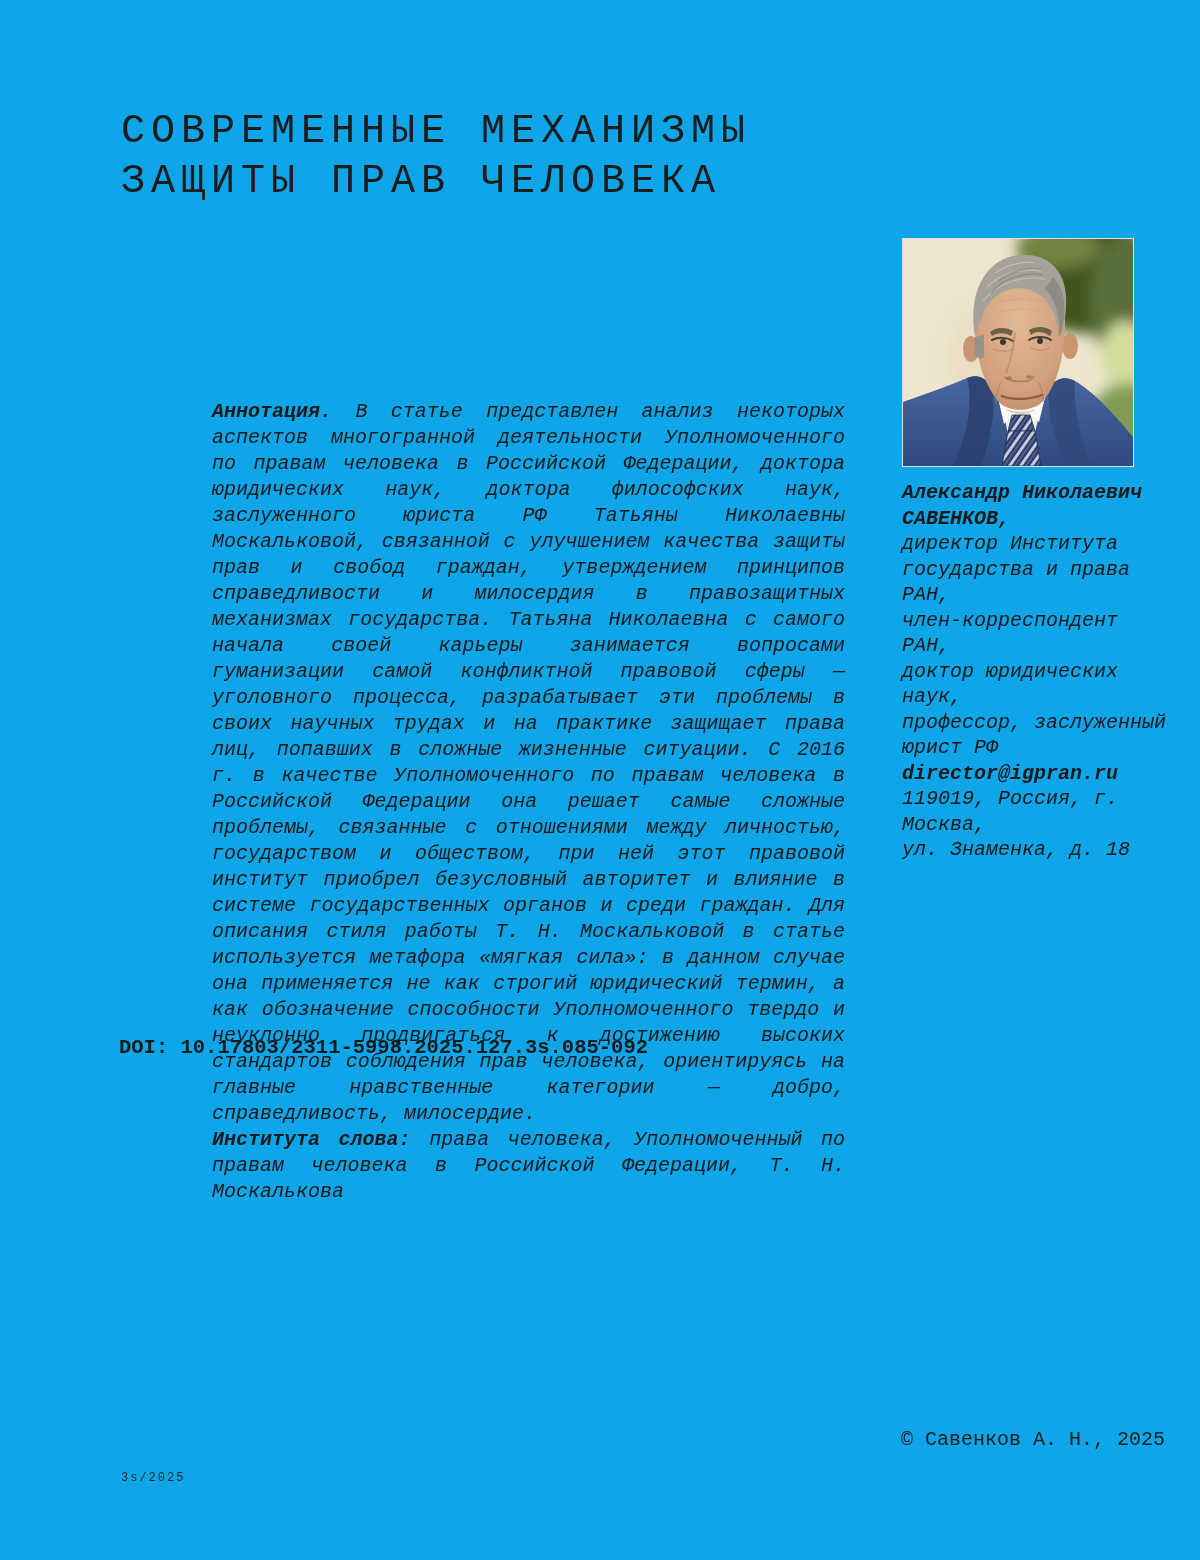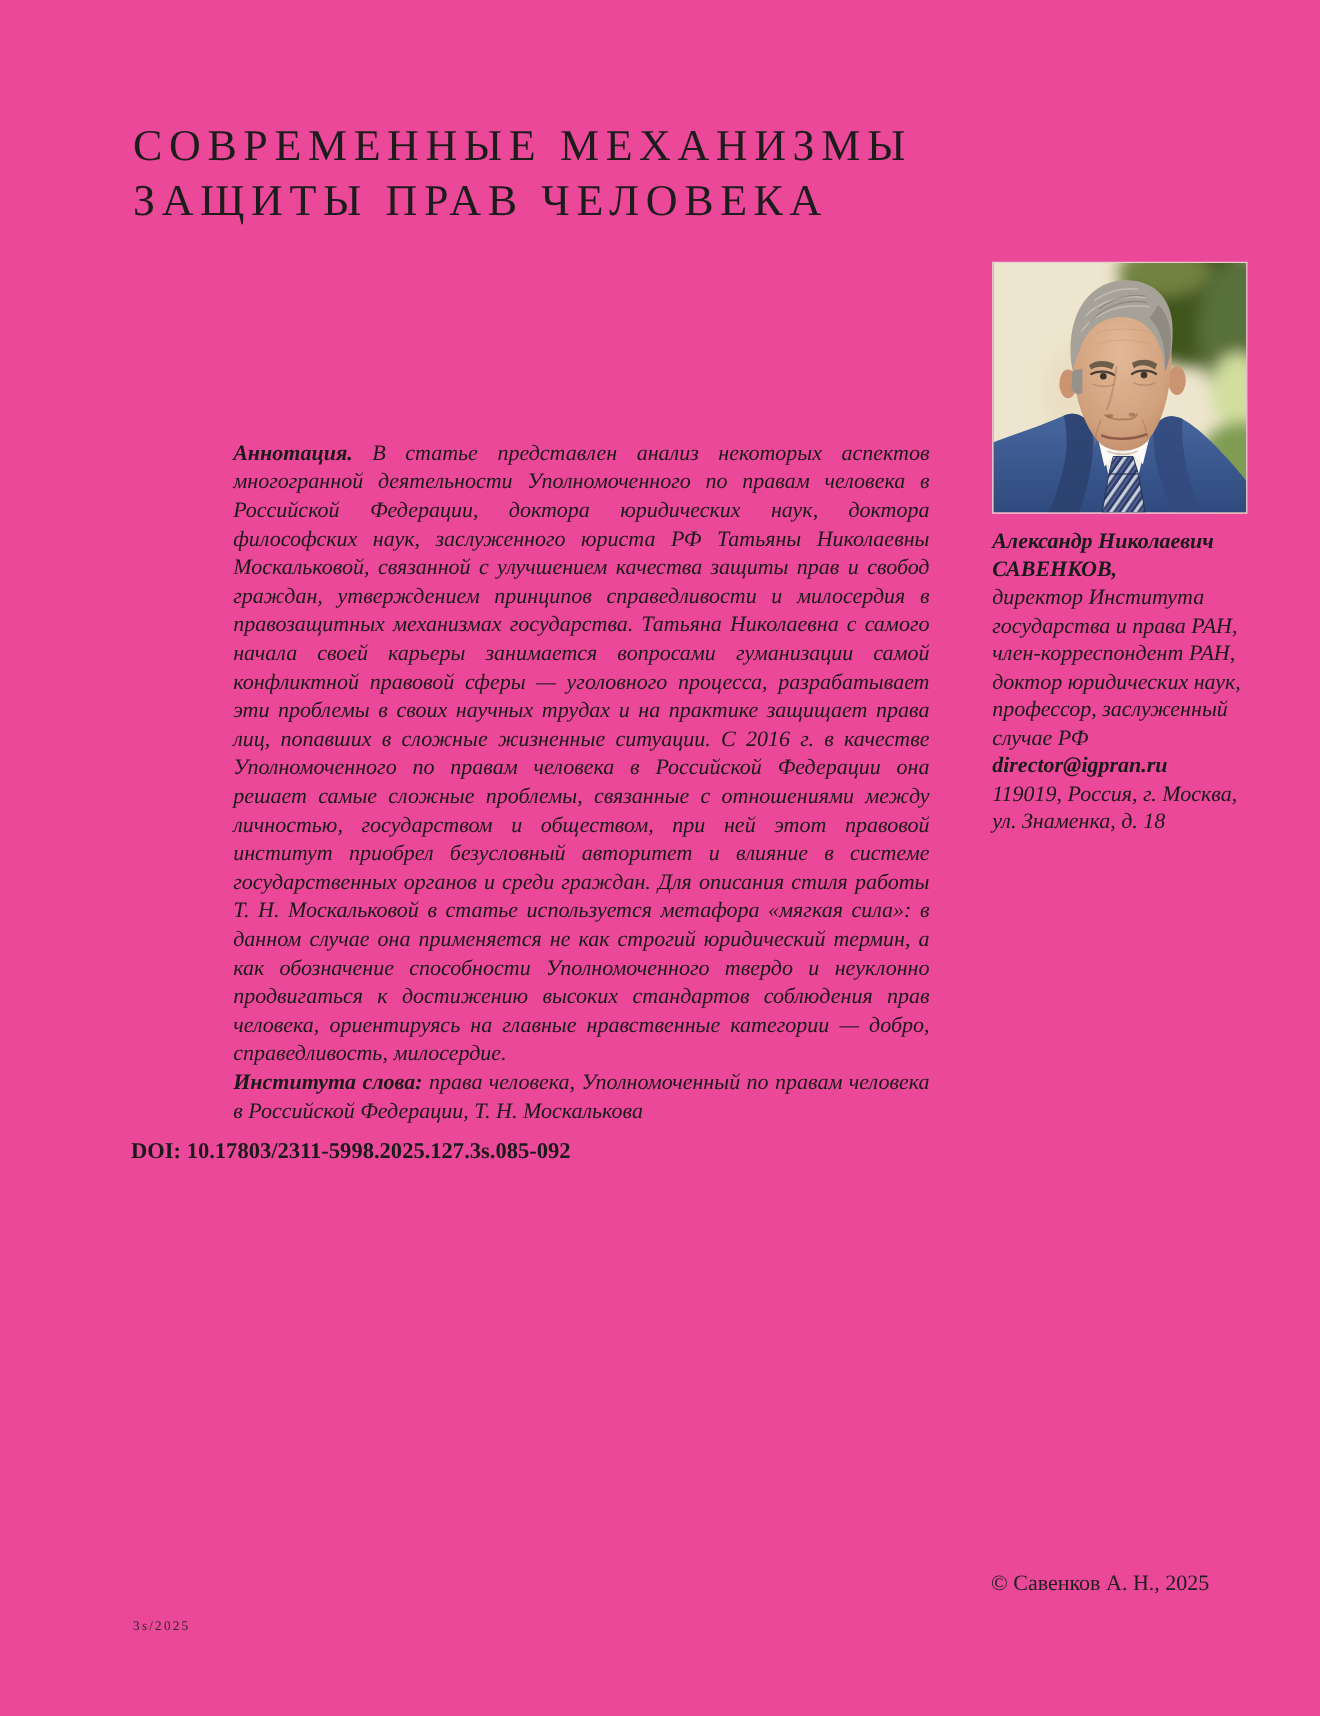--- a/index.html
+++ b/index.html
@@ -1,18 +1,18 @@
 <!DOCTYPE html>
 <html><head>
 <meta charset="utf-8">
 <style>
   html,body{margin:0;padding:0;background:#ffffff;}
   .page{
-    position:relative;width:1200px;height:1560px;background:#ec4899;
-    font-family:Liberation Serif, serif;color:#1a1a1a;overflow:hidden;
+    position:relative;width:1200px;height:1560px;background:#0ea5e9;
+    font-family:Liberation Mono, monospace;color:#1a1a1a;overflow:hidden;
   }
   .pre{white-space:pre-line;}
   
   .section-title{
     position:absolute;left:121px;top:80px;
     font-size:40px;line-height:50px;font-weight:400;
     letter-spacing:6px;color:#1c1c1c;font-stretch:semi-condensed;
   }
   
   .article-title{
@@ -176,21 +176,21 @@
   </figure>
 
   <aside class="author-info">
     <div class="name pre">Александр Николаевич
 САВЕНКОВ,</div>
     <div class="affil pre">директор Института
 государства и права РАН,
 член-корреспондент РАН,
 доктор юридических наук,
 профессор, заслуженный
-случае РФ</div>
+юрист РФ</div>
     <div class="email">director@igpran.ru</div>
     <div class="addr pre">119019, Россия, г. Москва,
 ул. Знаменка, д. 18</div>
   </aside>
 
   <div class="copyright">© Савенков А. Н., 2025</div>
 
   <div class="folio">3s/2025</div>
 
 </div>

